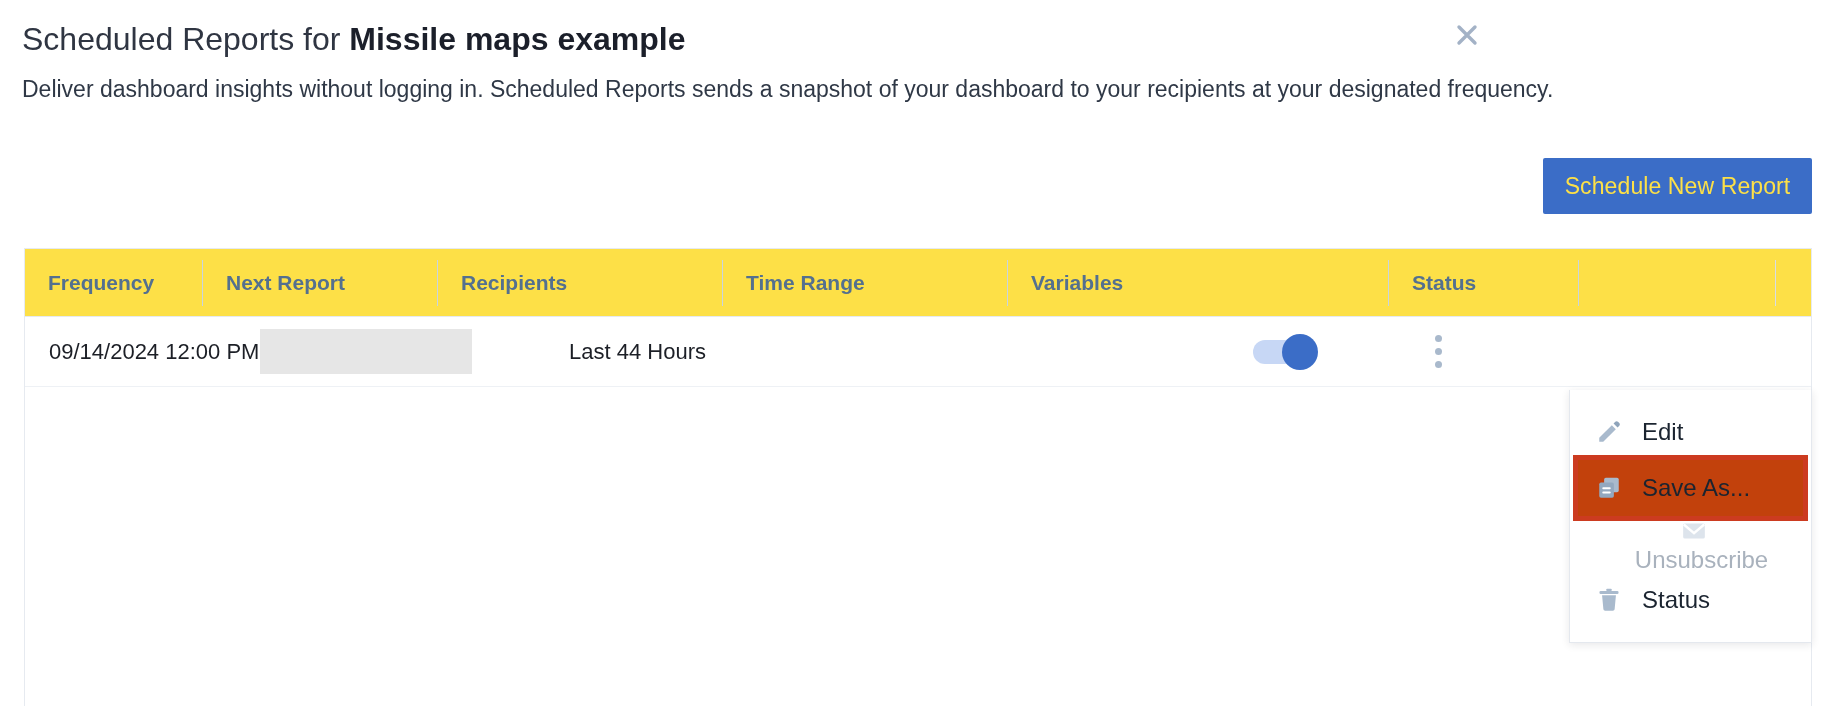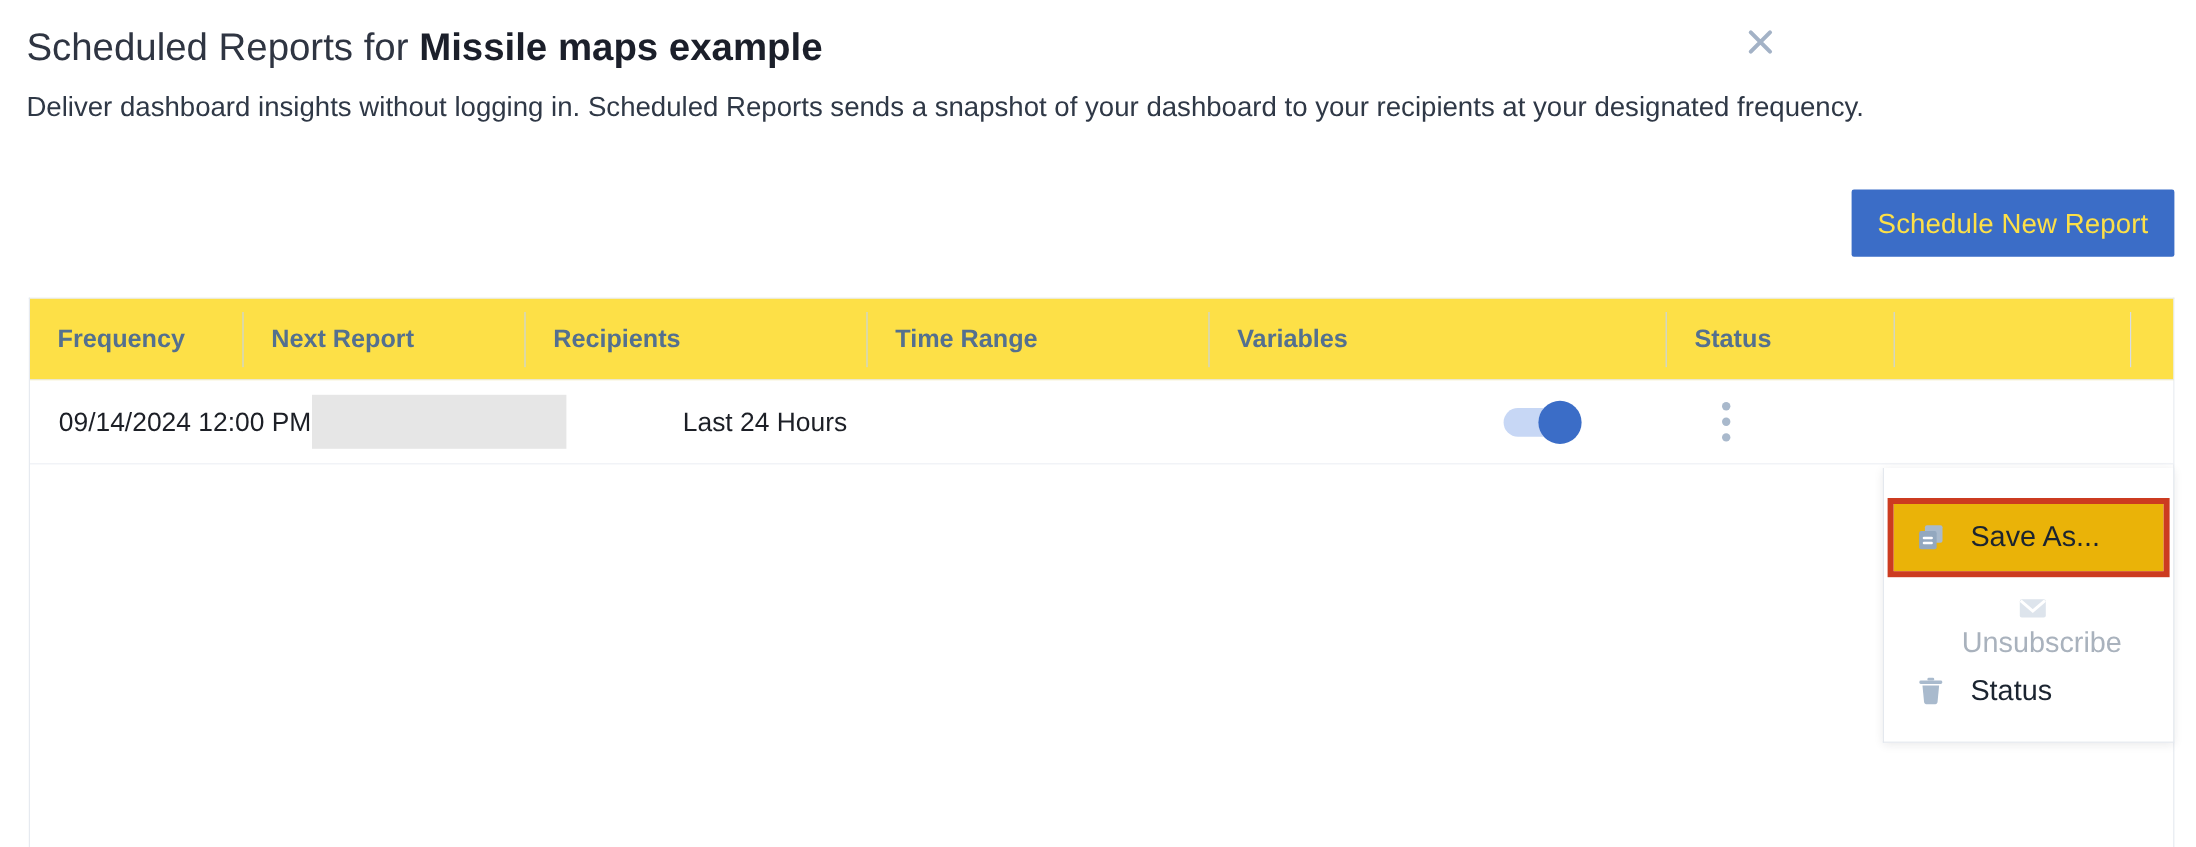--- a/index.html
+++ b/index.html
@@ -251,23 +251,23 @@
     flex: 0 0 auto;
   }
   .menu-item.disabled {
     color: #a9b2bd;
     cursor: default;
     flex-direction: column;
   }
   .menu-item.highlighted {
     outline: 5px solid #cc3b20;
     outline-offset: 0px;
-    margin: 16px 8px;
+    margin: 0 8px;
     padding-left: 14px;
-    background: #eab308;
+    background: #c2410c;
   }
 </style>
 </head>
 <body>
 
 <div id="root">
 
   <div class="page-title">
     <span class="title-prefix">Scheduled Reports for </span><span class="title-name">Missile maps example</span>
   </div>
@@ -296,40 +296,49 @@
       <div class="th th-actions"></div>
       <div class="col-sep-right"></div>
     </div>
 
     <div class="tbody">
       <div class="trow">
         <div class="td td-next">09/14/2024 12:00 PM</div>
         <div class="td td-recipients">
           <div class="redacted-block"></div>
         </div>
-        <div class="td td-timerange">Last 24 Hours</div>
+        <div class="td td-timerange">Last 44 Hours</div>
         <div class="td td-variables"></div>
         <div class="td td-status">
           <div class="toggle">
             <div class="knob"></div>
           </div>
         </div>
         <div class="td td-actions">
           <div class="kebab">
             <i></i>
             <i></i>
             <i></i>
           </div>
         </div>
       </div>
     </div>
   </div>
 
   <div class="menu">
 
+    <div class="menu-item">
+      <span class="mi-icon">
+        <svg width="26" height="26" viewBox="0 0 24 24" aria-hidden="true">
+          <path d="M3 17.3 L14.6 5.7 L18.3 9.4 L6.7 21 L3 21 Z" fill="#a9bacd"></path>
+          <path d="M16.2 4.1 L17.8 2.5 C18.5 1.8 19.6 1.8 20.3 2.5 L21.5 3.7 C22.2 4.4 22.2 5.5 21.5 6.2 L19.9 7.8 Z" fill="#8fa4bb"></path>
+        </svg>
+      </span>
+      <span>Edit</span>
+    </div>
 
     <div class="menu-item highlighted">
       <span class="mi-icon">
         <svg width="26" height="26" viewBox="0 0 24 24" aria-hidden="true">
           <rect x="7.5" y="2.5" width="13.5" height="13.5" rx="1.6" fill="#a9bacd"></rect>
           <rect x="3" y="7" width="13.5" height="14" rx="1.6" fill="#93a8bf"></rect>
           <rect x="5.8" y="11.3" width="7.8" height="1.9" rx="0.9" fill="#ffffff"></rect>
           <rect x="5.8" y="15.2" width="7.8" height="1.9" rx="0.9" fill="#ffffff"></rect>
         </svg>
       </span>

